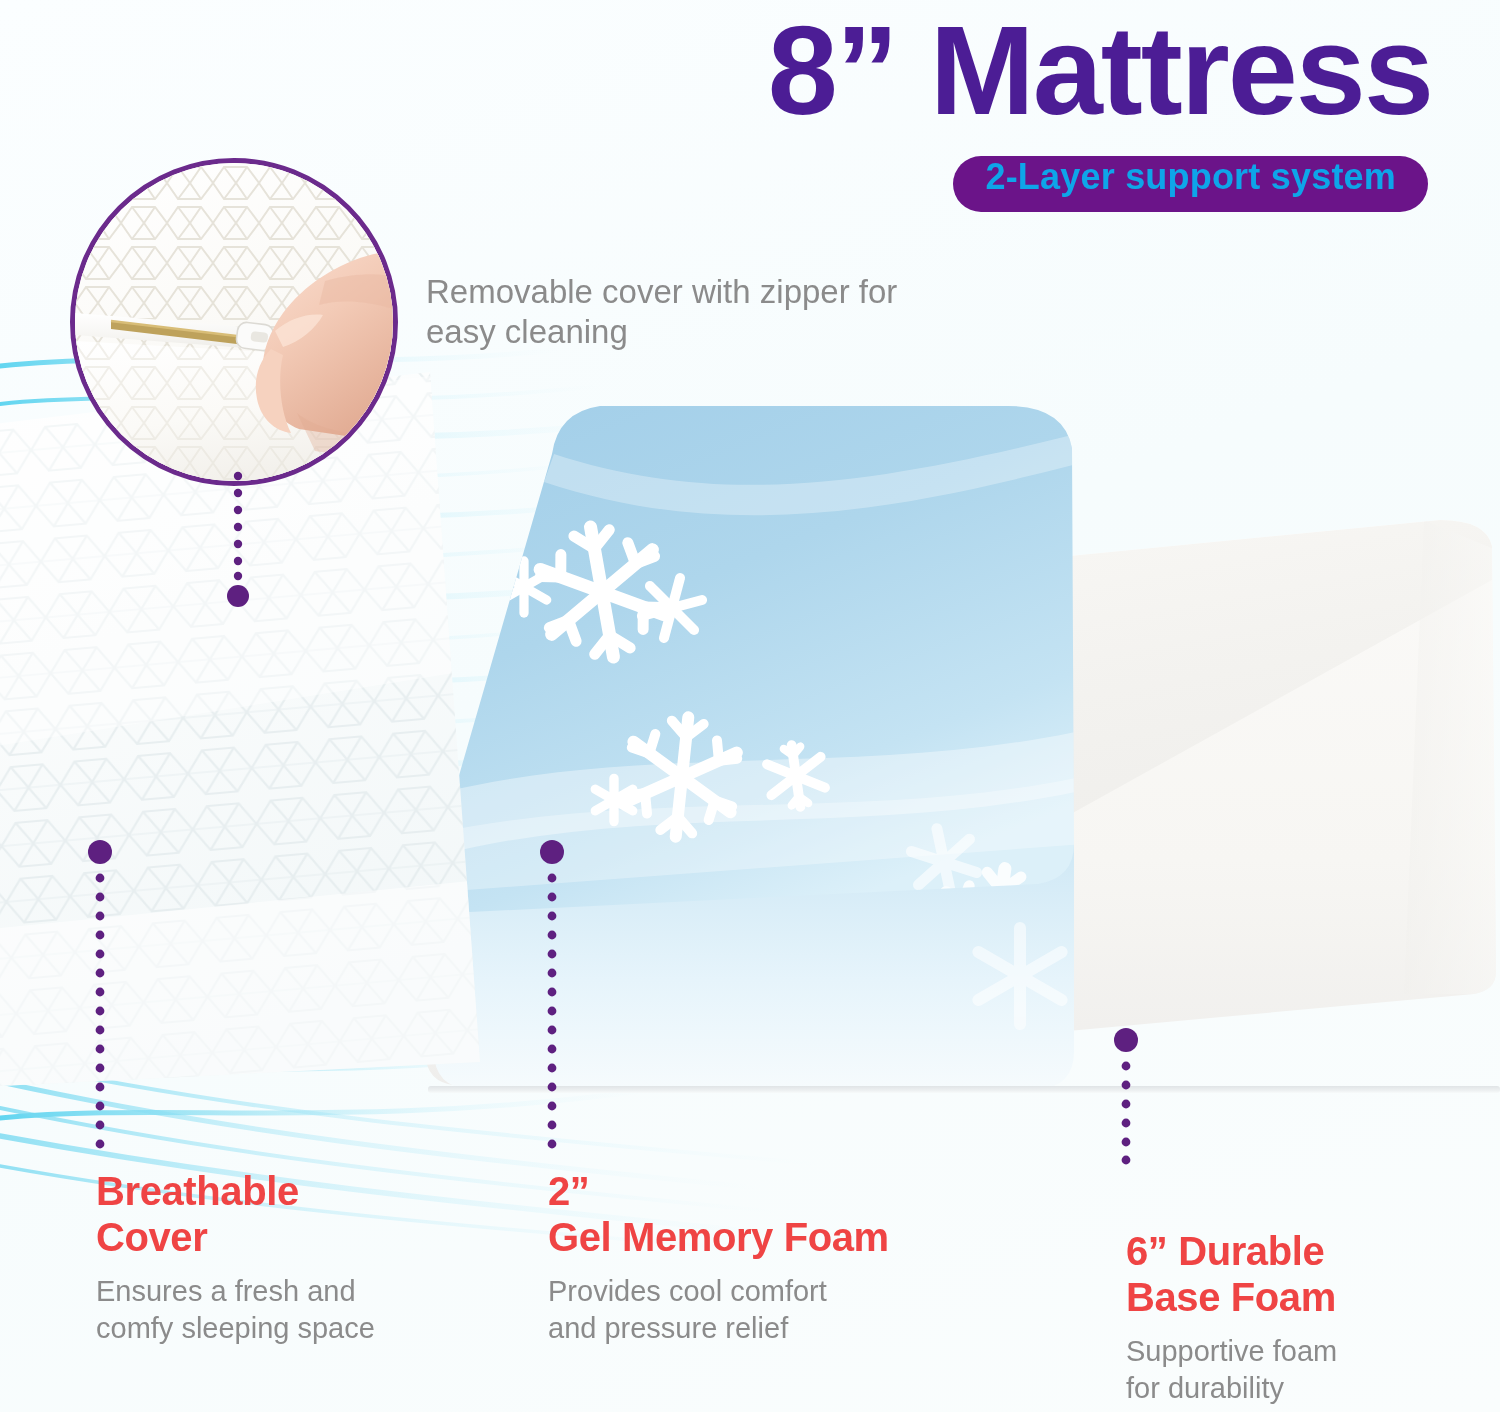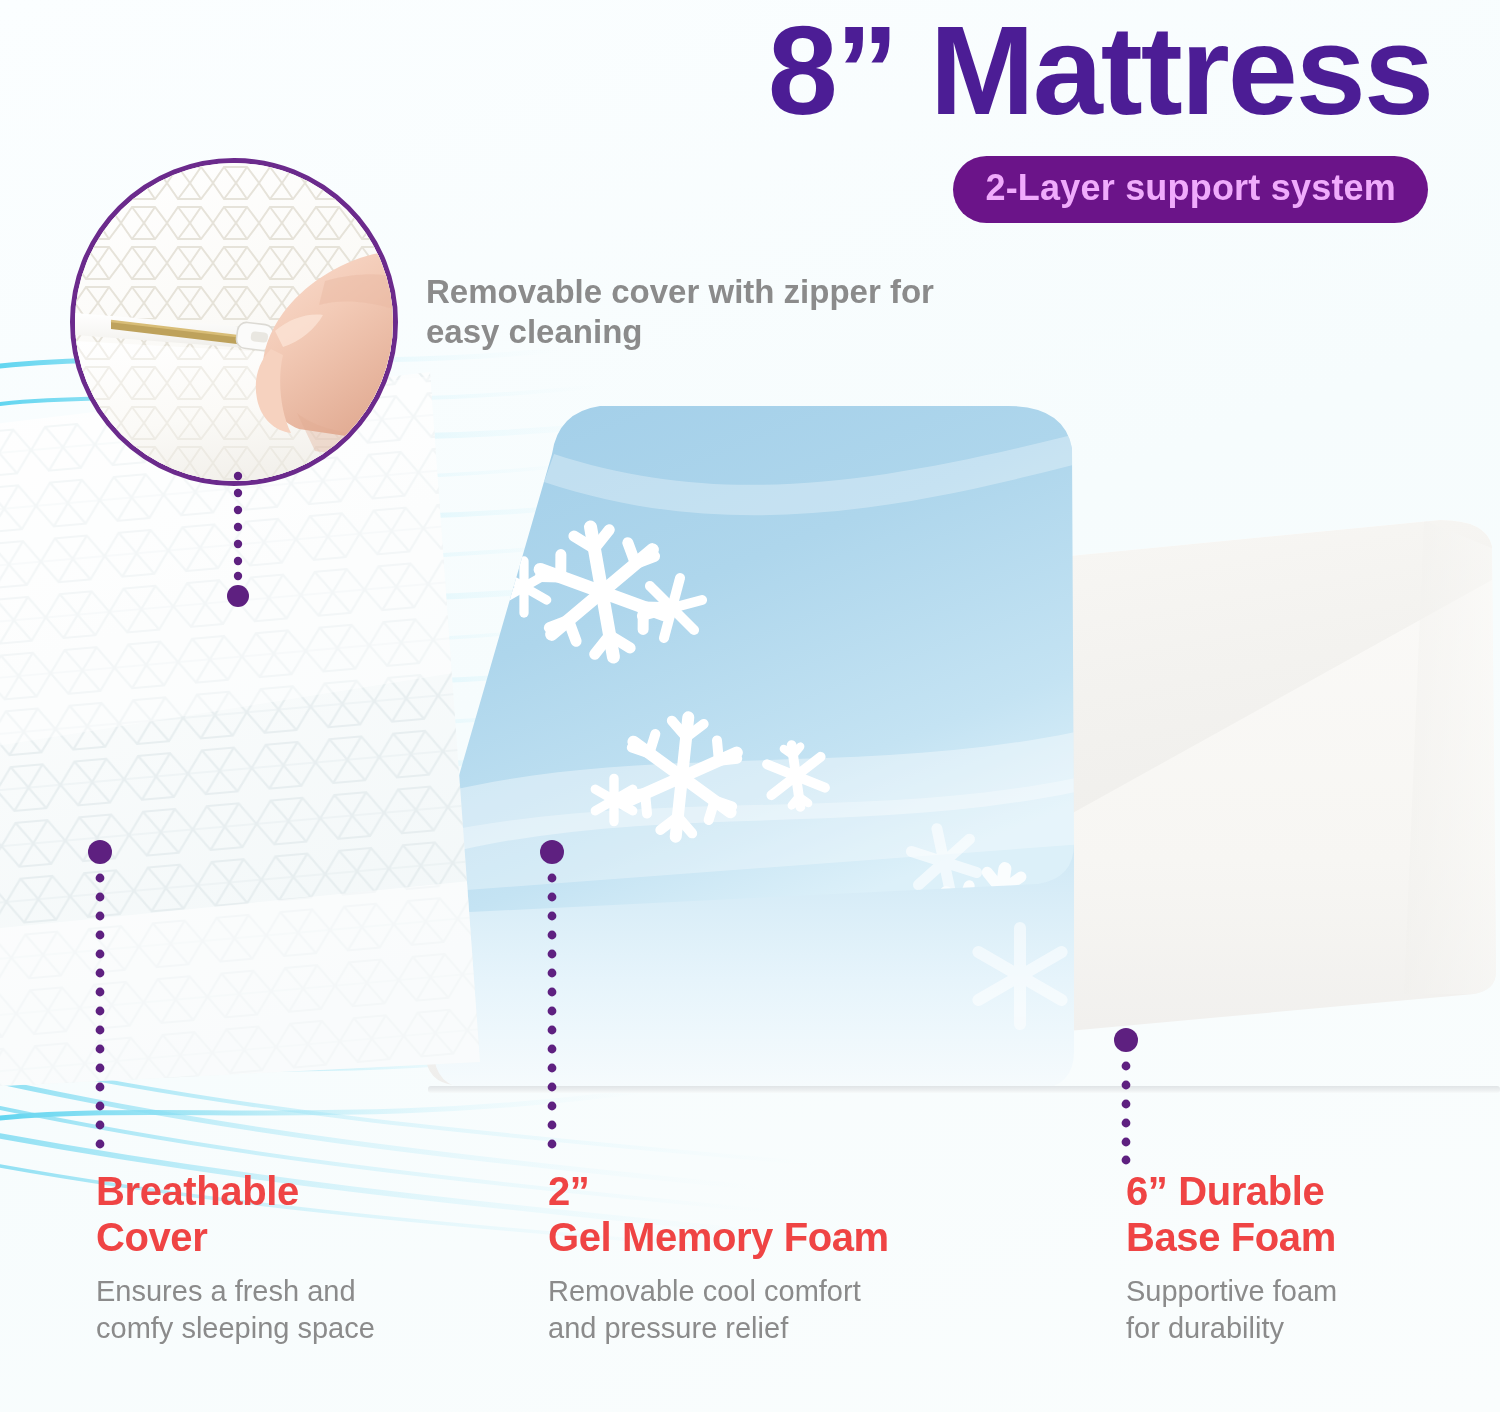--- a/index.html
+++ b/index.html
@@ -27,23 +27,23 @@
     position:absolute;left:0;top:4px;width:1432px;
     text-align:right;
     font-size:126px;line-height:1.06;
     font-weight:700;
     color:#4c1d95;
     letter-spacing:-2px;
   }
   .badge{
     position:absolute;right:72px;top:156px;
     background:#6b1489;
-    color:#f0abfc;
+    color:#0ea5e9;
     font-size:36px;font-weight:600;
-    padding:11px 32px 14px 32px;
+    padding:0 32px 14px 32px;
     border-radius:40px;
     letter-spacing:0.2px;
     white-space:nowrap;
   }
 
   
   .layer-base{
     position:absolute;left:424px;top:520px;width:1080px;height:572px;
   }
   .layer-gel{position:absolute;left:424px;top:392px;width:660px;height:700px;}
@@ -63,39 +63,39 @@
     border:5px solid #6b2a8c;
     overflow:hidden;
     background:#fdfdfb;
     box-sizing:border-box;
   }
   .inset svg{display:block;}
 
   
   .callout-top{
     position:absolute;left:426px;top:272px;width:520px;
-    font-size:33px;line-height:1.22;color:#8b8b8b;font-weight:700;
+    font-size:33px;line-height:1.22;color:#8b8b8b;font-weight:400;
   }
 
   
   .leader{position:absolute;pointer-events:none;}
 
   
   .feature{position:absolute;}
   .feature .f-title{
     color:#ef4444;font-weight:700;font-size:40px;line-height:1.16;
     letter-spacing:-0.4px;margin:0 0 12px 0;white-space:pre-line;
   }
   .feature .f-desc{
     color:#8b8b8b;font-weight:400;font-size:29px;line-height:1.30;
     white-space:pre-line;
   }
   #feat-0{left:96px;top:1168px;width:400px;}
   #feat-1{left:548px;top:1168px;width:480px;}
-  #feat-2{left:1126px;top:1168px;width:370px;}
+  #feat-2{left:1126px;top:1228px;width:370px;}
 </style>
 </head>
 <body>
 
 <div class="stage">
 
   <div class="bg-tint"></div>
 
   <svg class="airflow" viewBox="0 0 760 830" preserveAspectRatio="none">
     <defs>
@@ -551,21 +551,21 @@
   <div class="feature" id="feat-0">
     <div class="f-title">Breathable
 Cover</div>
     <div class="f-desc">Ensures a fresh and
 comfy sleeping space</div>
   </div>
 
   <div class="feature" id="feat-1">
     <div class="f-title">2”
 Gel Memory Foam</div>
-    <div class="f-desc">Removable cool comfort
+    <div class="f-desc">Provides cool comfort
 and pressure relief</div>
   </div>
 
   <div class="feature" id="feat-2">
     <div class="f-title">6” Durable
 Base Foam</div>
     <div class="f-desc">Supportive foam
 for durability</div>
   </div>
 

